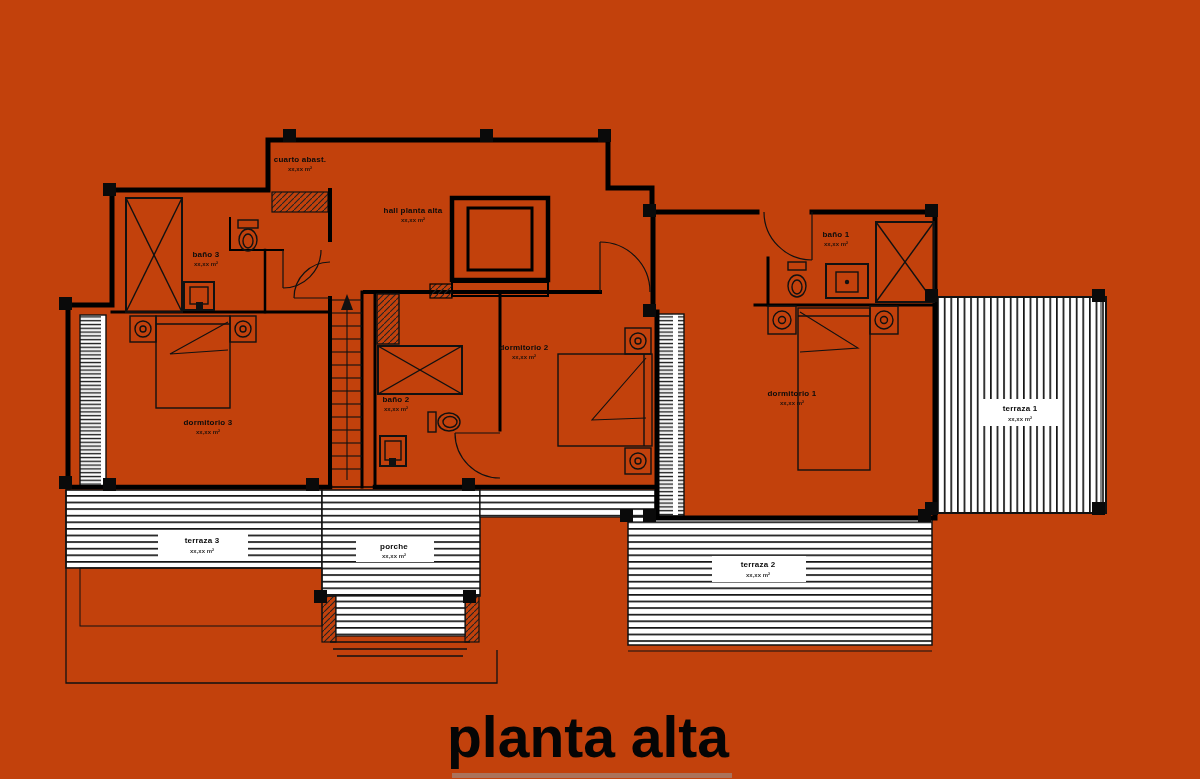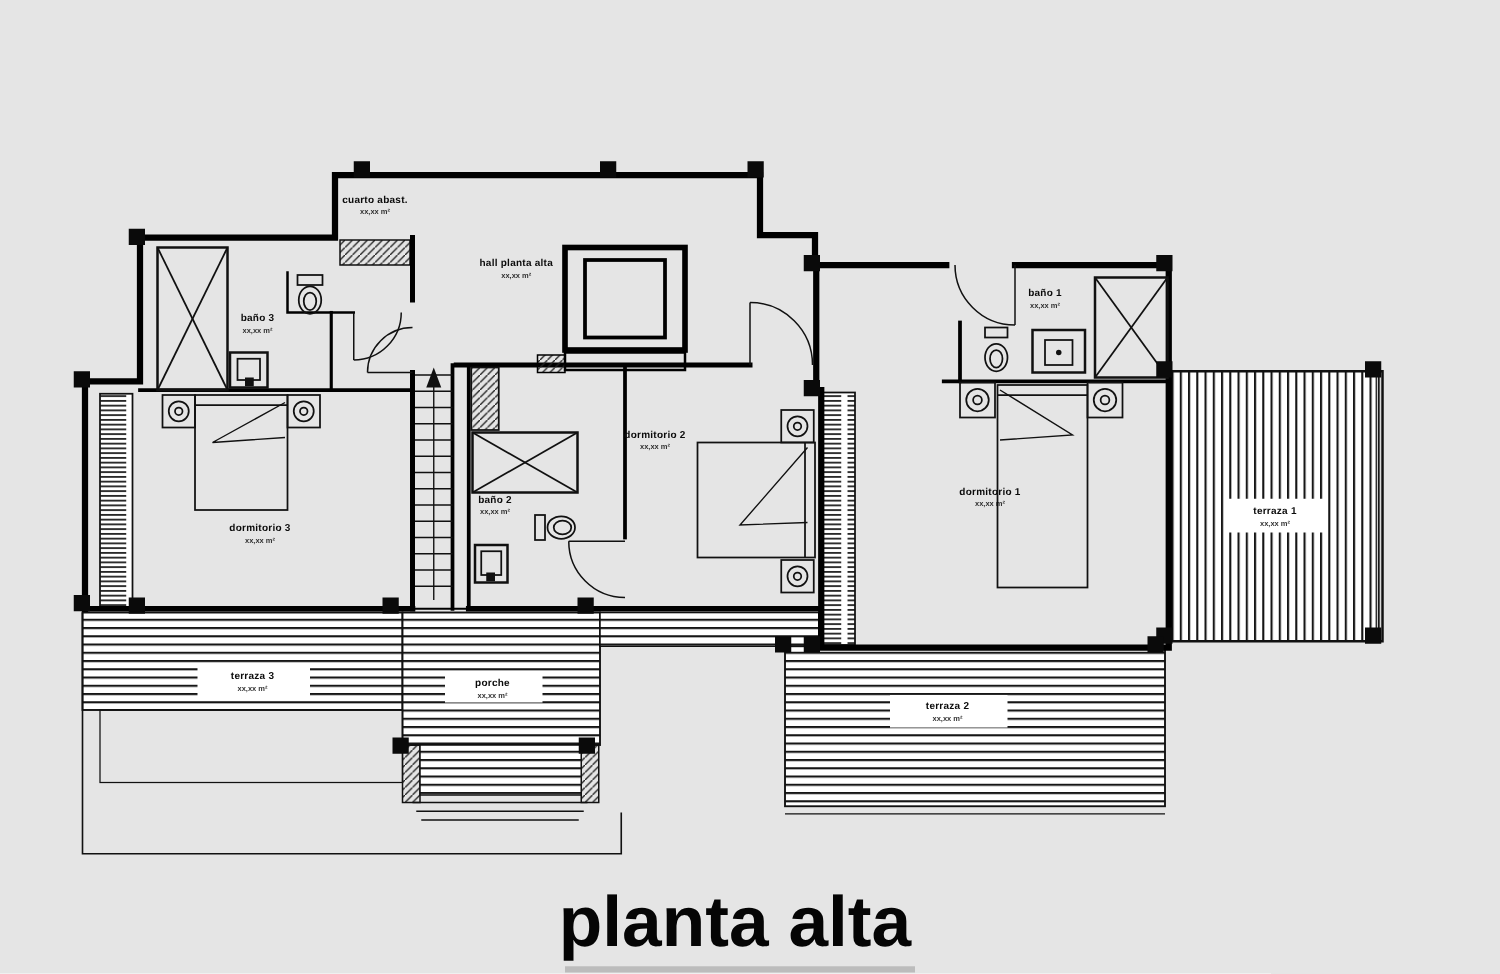--- a/index.html
+++ b/index.html
@@ -1,16 +1,16 @@
 <!DOCTYPE html>
 <html><head>
 <meta charset="utf-8">
 <style>
   html,body{margin:0;padding:0;background:#fff;}
-  .stage{position:relative;width:1200px;height:779px;background:#e5e5e5;overflow:hidden;
+  .stage{position:relative;width:1200px;height:779px;background:#c2410c;overflow:hidden;
          font-family:"Liberation Sans", sans-serif;}
   svg text{font-family:"Liberation Sans", sans-serif;fill:#0b0b0b;}
   .room-name{font-size:8px;font-weight:bold;letter-spacing:.2px;}
   .room-area{font-size:6px;font-weight:bold;opacity:.85;}
   .plan-title{font-size:57px;font-weight:bold;letter-spacing:0px;fill:#050505;}
 </style>
 </head>
 <body>
 
 <div class="stage">

